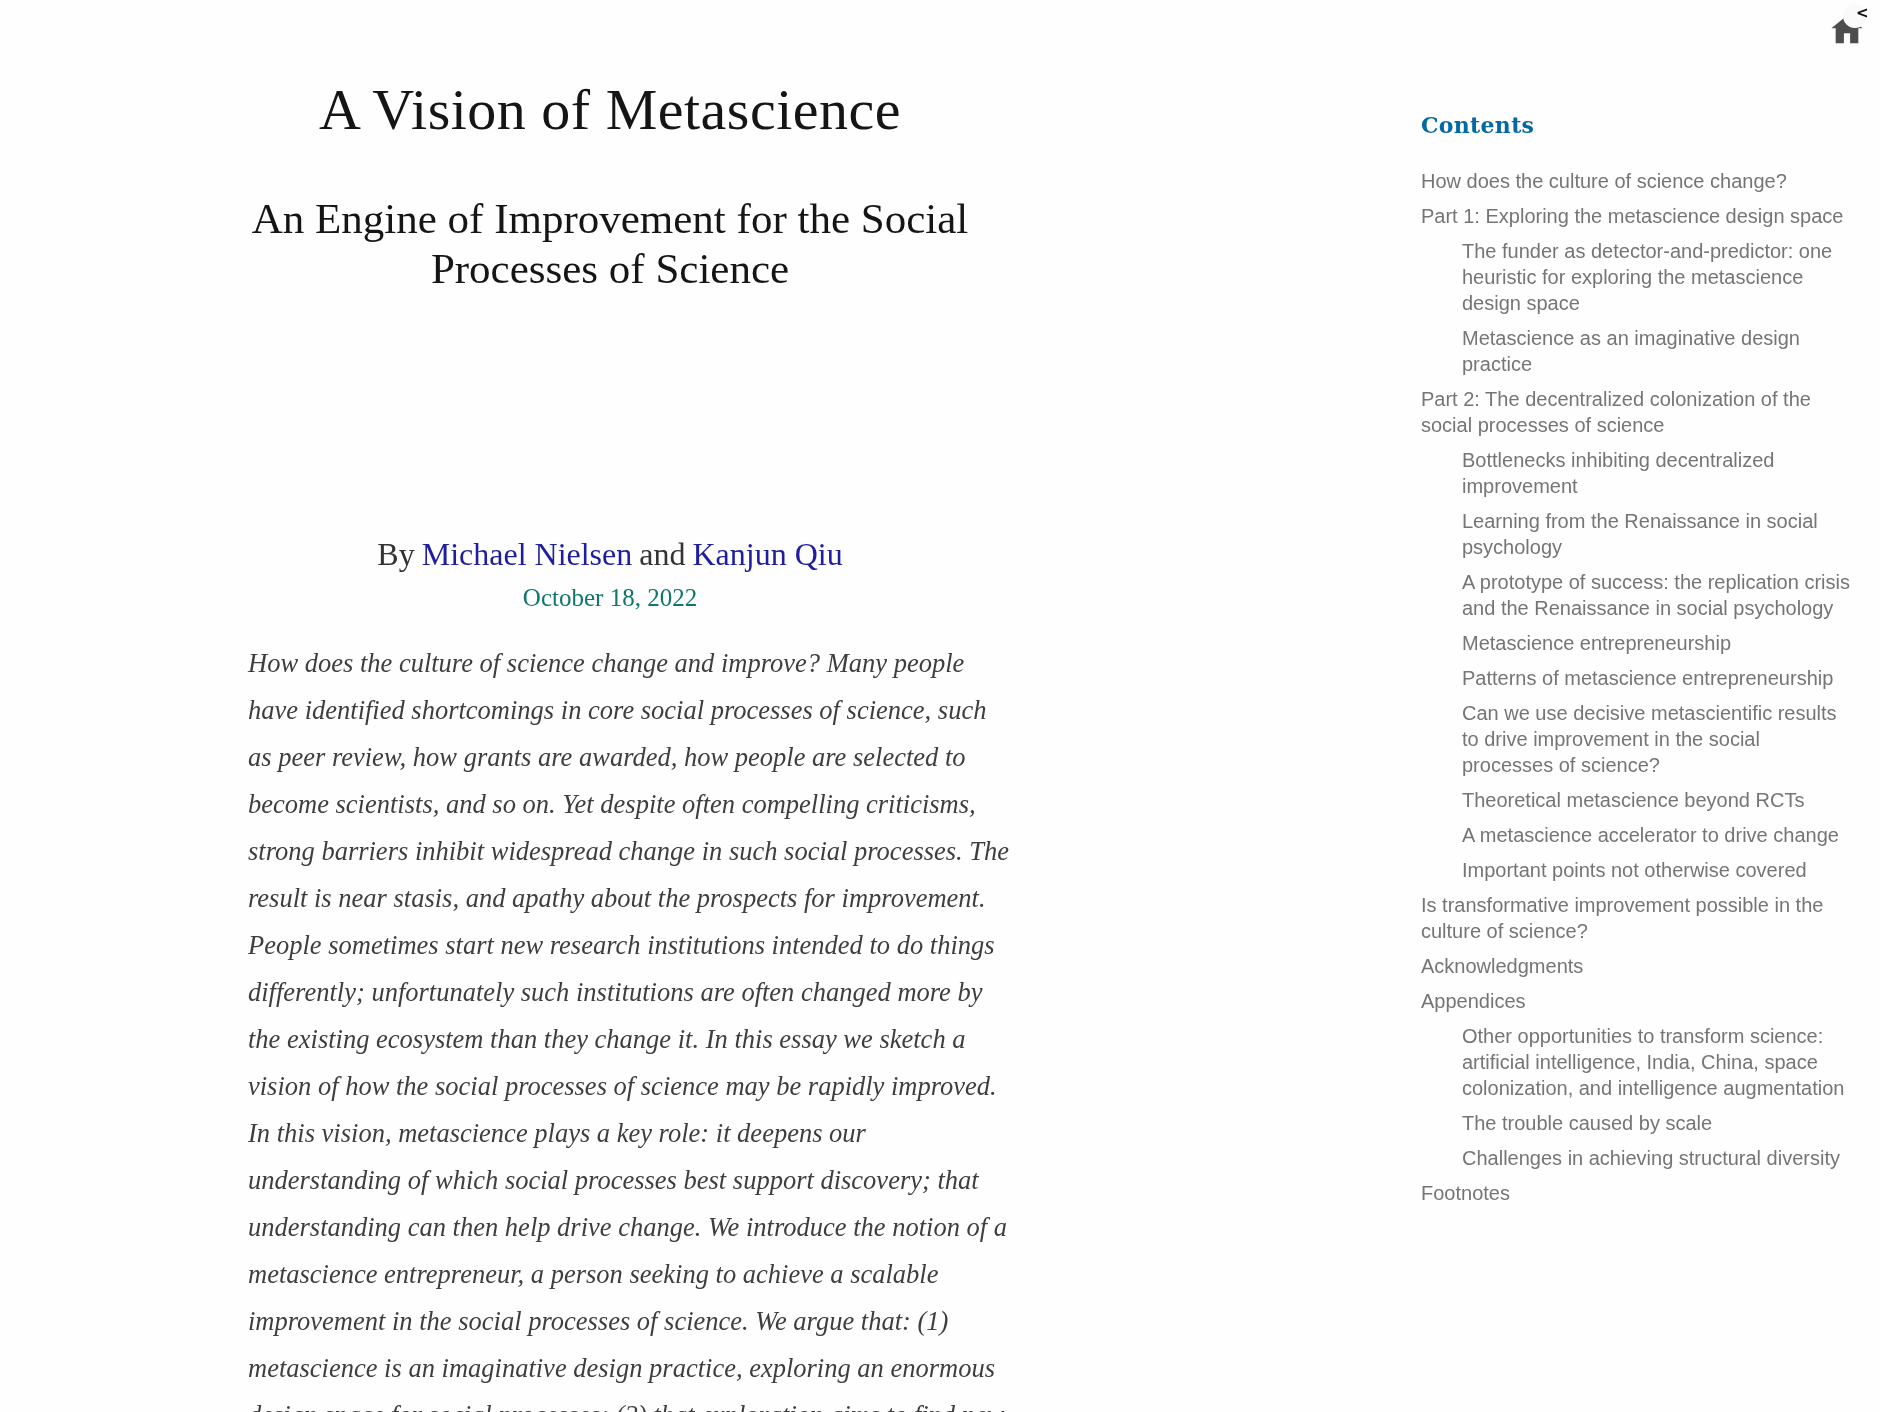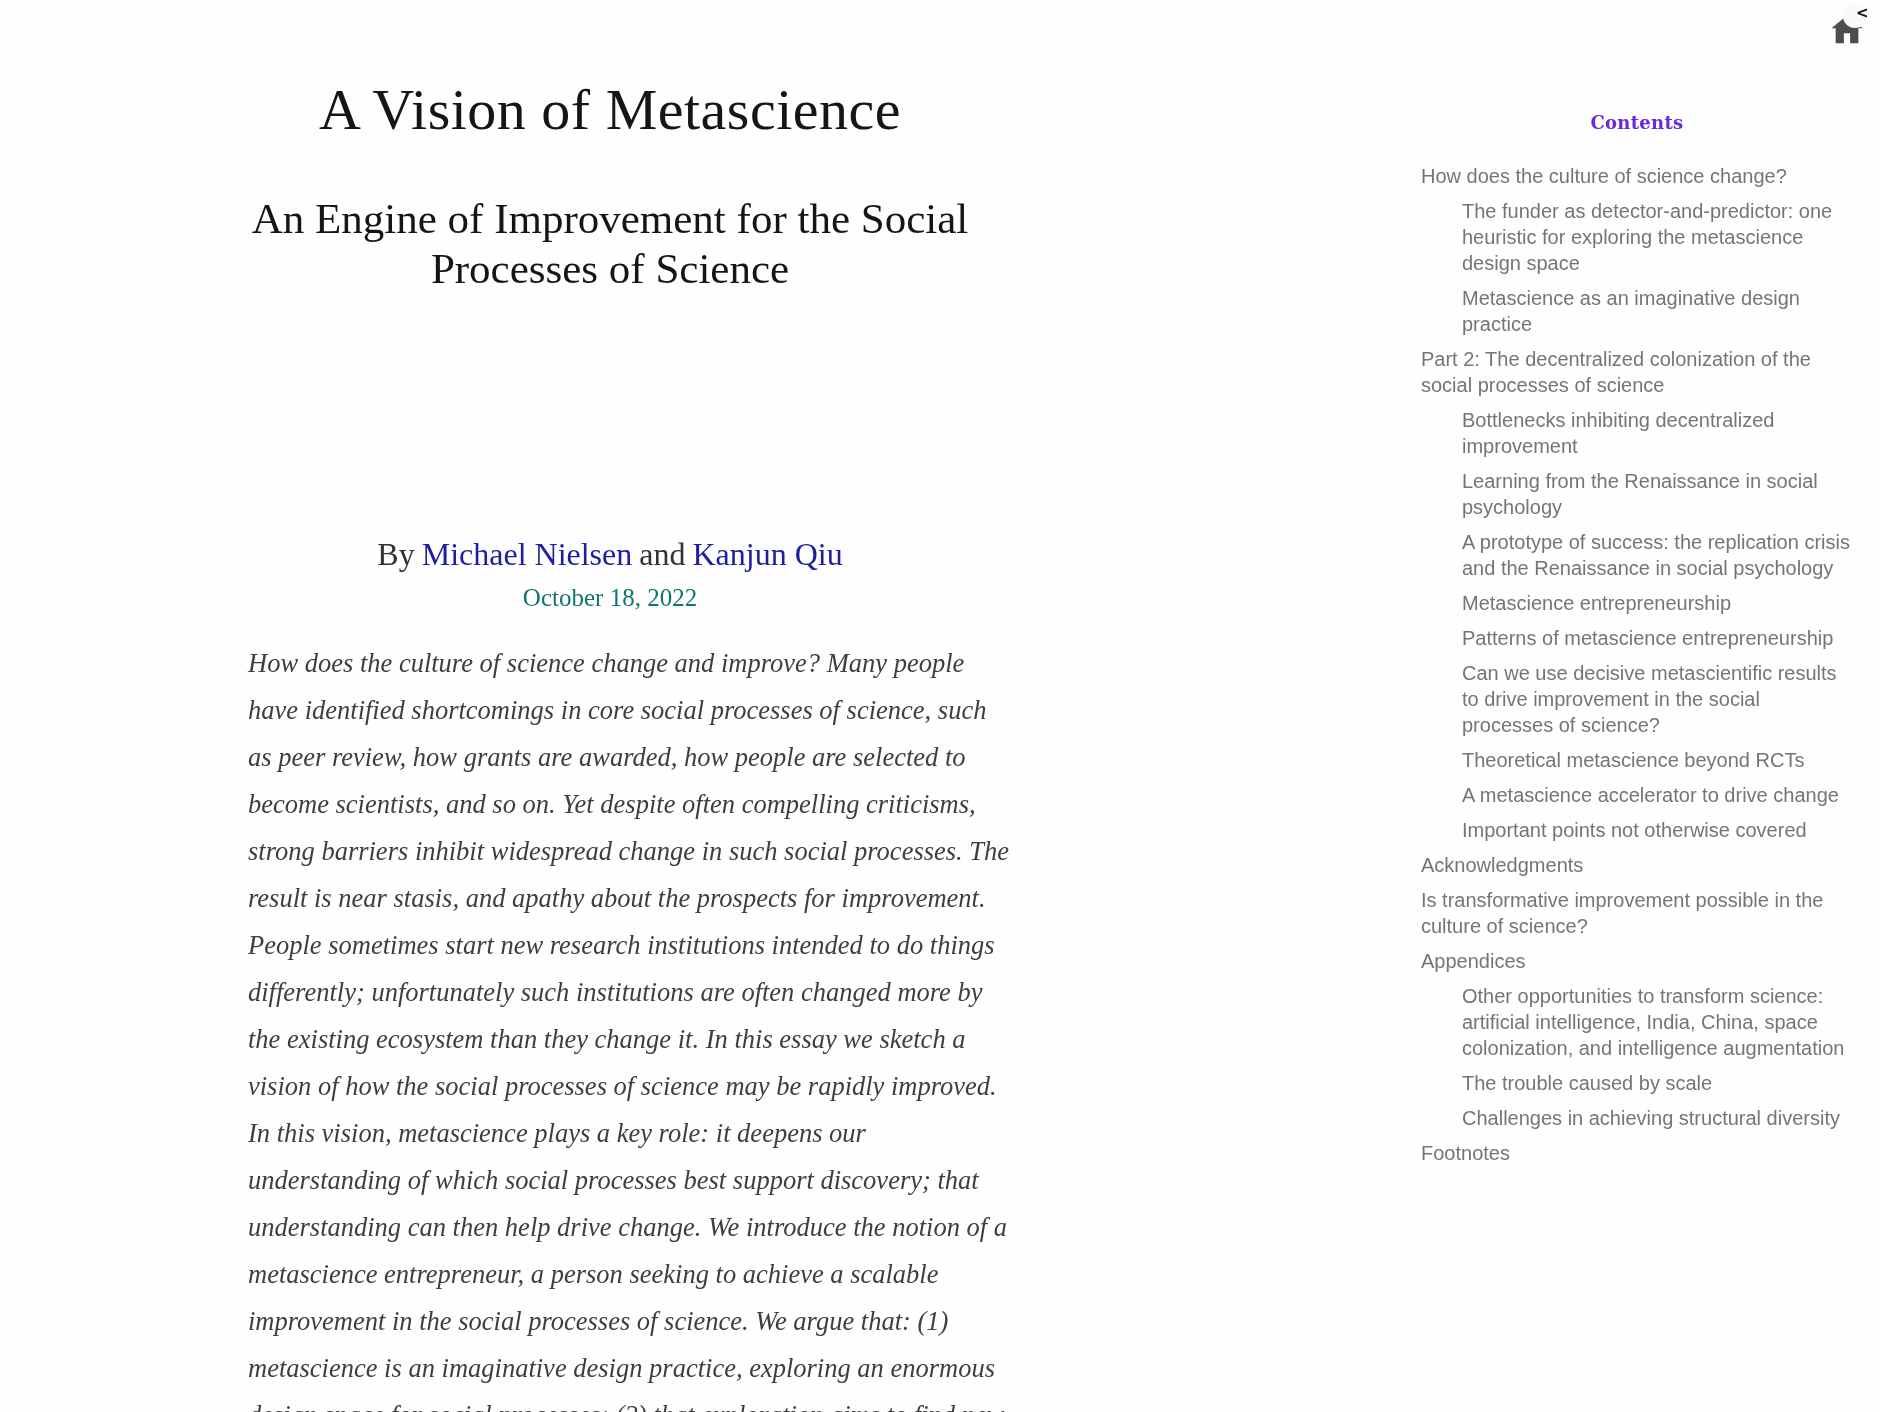--- a/index.html
+++ b/index.html
@@ -36,23 +36,23 @@
   }
   .abstract {
     position: absolute; top: 640px; left: 58px; width: 768px;
     font-style: italic; font-size: 26.5px; line-height: 47px;
     color: #3e3e3e; text-align: left;
   }
 
   
   .toc { position: absolute; left: 1421px; top: 112px; width: 432px; }
   .toc-heading {
-    text-align: center;
+    text-align: left;
     font-family: "DejaVu Serif", serif;
-    font-size: 18px; font-weight: 700; color: #6d28d9;
+    font-size: 22px; font-weight: 700; color: #0369a1;
     margin-bottom: 30px; letter-spacing: 0.3px;
   }
   .toc-item {
     font-family: Liberation Sans, sans-serif;
     font-size: 20px; line-height: 26px; color: #757575;
     margin-bottom: 9px; cursor: pointer;
   }
   .toc-item.level-2 { padding-left: 41px; }
 
   
@@ -76,34 +76,35 @@
   <h2 class="subtitle">An Engine of Improvement for the Social Processes of Science</h2>
   <p class="byline"><span>By</span><a class="author-link">Michael Nielsen</a><span>and</span><a class="author-link">Kanjun Qiu</a></p>
   <p class="pub-date">October 18, 2022</p>
   <p class="abstract">How does the culture of science change and improve? Many people have identified shortcomings in core social processes of science, such as peer review, how grants are awarded, how people are selected to become scientists, and so on. Yet despite often compelling criticisms, strong barriers inhibit widespread change in such social processes. The result is near stasis, and apathy about the prospects for improvement. People sometimes start new research institutions intended to do things differently; unfortunately such institutions are often changed more by the existing ecosystem than they change it. In this essay we sketch a vision of how the social processes of science may be rapidly improved. In this vision, metascience plays a key role: it deepens our understanding of which social processes best support discovery; that understanding can then help drive change. We introduce the notion of a metascience entrepreneur, a person seeking to achieve a scalable improvement in the social processes of science. We argue that: (1) metascience is an imaginative design practice, exploring an enormous design space for social processes; (2) that exploration aims to find new social processes which unlock latent potential</p>
 </main>
 
 <aside class="toc">
   <div class="toc-heading">Contents</div>
   <nav id="toc-list">
       <div class="toc-item level-1">How does the culture of science change?</div>
+      <div class="toc-item level-1">Part 1: Exploring the metascience design space</div>
       <div class="toc-item level-2">The funder as detector-and-predictor: one heuristic for exploring the metascience design space</div>
       <div class="toc-item level-2">Metascience as an imaginative design practice</div>
       <div class="toc-item level-1">Part 2: The decentralized colonization of the social processes of science</div>
       <div class="toc-item level-2">Bottlenecks inhibiting decentralized improvement</div>
       <div class="toc-item level-2">Learning from the Renaissance in social psychology</div>
       <div class="toc-item level-2">A prototype of success: the replication crisis and the Renaissance in social psychology</div>
       <div class="toc-item level-2">Metascience entrepreneurship</div>
       <div class="toc-item level-2">Patterns of metascience entrepreneurship</div>
       <div class="toc-item level-2">Can we use decisive metascientific results to drive improvement in the social processes of science?</div>
       <div class="toc-item level-2">Theoretical metascience beyond RCTs</div>
       <div class="toc-item level-2">A metascience accelerator to drive change</div>
       <div class="toc-item level-2">Important points not otherwise covered</div>
+      <div class="toc-item level-1">Is transformative improvement possible in the culture of science?</div>
       <div class="toc-item level-1">Acknowledgments</div>
-      <div class="toc-item level-1">Is transformative improvement possible in the culture of science?</div>
       <div class="toc-item level-1">Appendices</div>
       <div class="toc-item level-2">Other opportunities to transform science: artificial intelligence, India, China, space colonization, and intelligence augmentation</div>
       <div class="toc-item level-2">The trouble caused by scale</div>
       <div class="toc-item level-2">Challenges in achieving structural diversity</div>
       <div class="toc-item level-1">Footnotes</div>
     </nav>
 </aside>
 
 <div class="home-btn">
   <svg width="34" height="34" viewBox="0 0 24 24">

